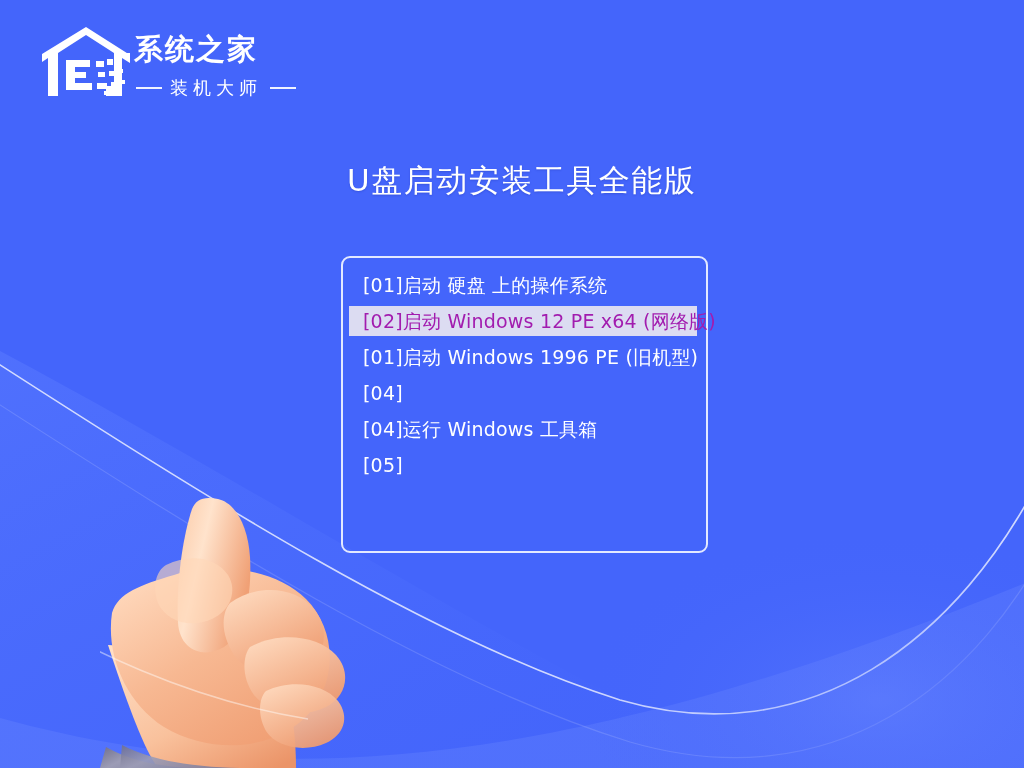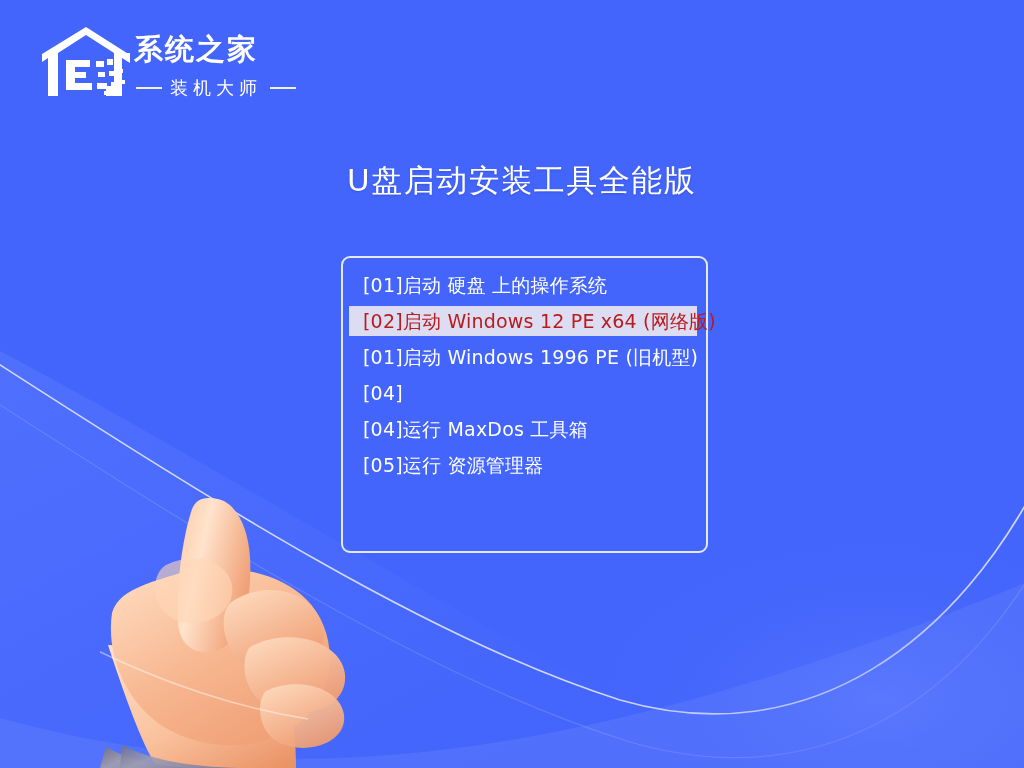--- a/index.html
+++ b/index.html
@@ -140,21 +140,21 @@
     box-sizing: border-box;
     color: #ffffff;
     font-size: 19px;
     line-height: 30px;
     white-space: nowrap;
     font-family: "DejaVu Sans", "Liberation Sans", sans-serif;
     letter-spacing: .2px;
   }
   .menu-row.selected {
     background: #dcdcf2;
-    color: #b91c1c;
+    color: #a21caf;
     margin-left: 2px;
     margin-right: 5px;
     padding-left: 14px;
   }
   .menu-row .row-index { flex: none; }
   .menu-row .row-label { flex: none; }
 </style>
 </head>
 <body>
 
@@ -243,26 +243,25 @@
         <span class="row-index">[01]</span>
         <span class="row-label">启动 Windows 1996 PE (旧机型)</span>
       </div>
 
       <div class="menu-row">
         <span class="row-index">[04]</span>
       </div>
 
       <div class="menu-row">
         <span class="row-index">[04]</span>
-        <span class="row-label">运行 MaxDos 工具箱</span>
+        <span class="row-label">运行 Windows 工具箱</span>
       </div>
 
       <div class="menu-row">
         <span class="row-index">[05]</span>
-        <span class="row-label">运行 资源管理器</span>
       </div>
 
 
     </div>
   </div>
 
   <svg id="hand-illustration" viewBox="0 0 300 273">
     <defs>
       <linearGradient id="skinA" x1="0.15" y1="0" x2="0.9" y2="1">
         <stop offset="0%" stop-color="#ffd9bd"></stop>

